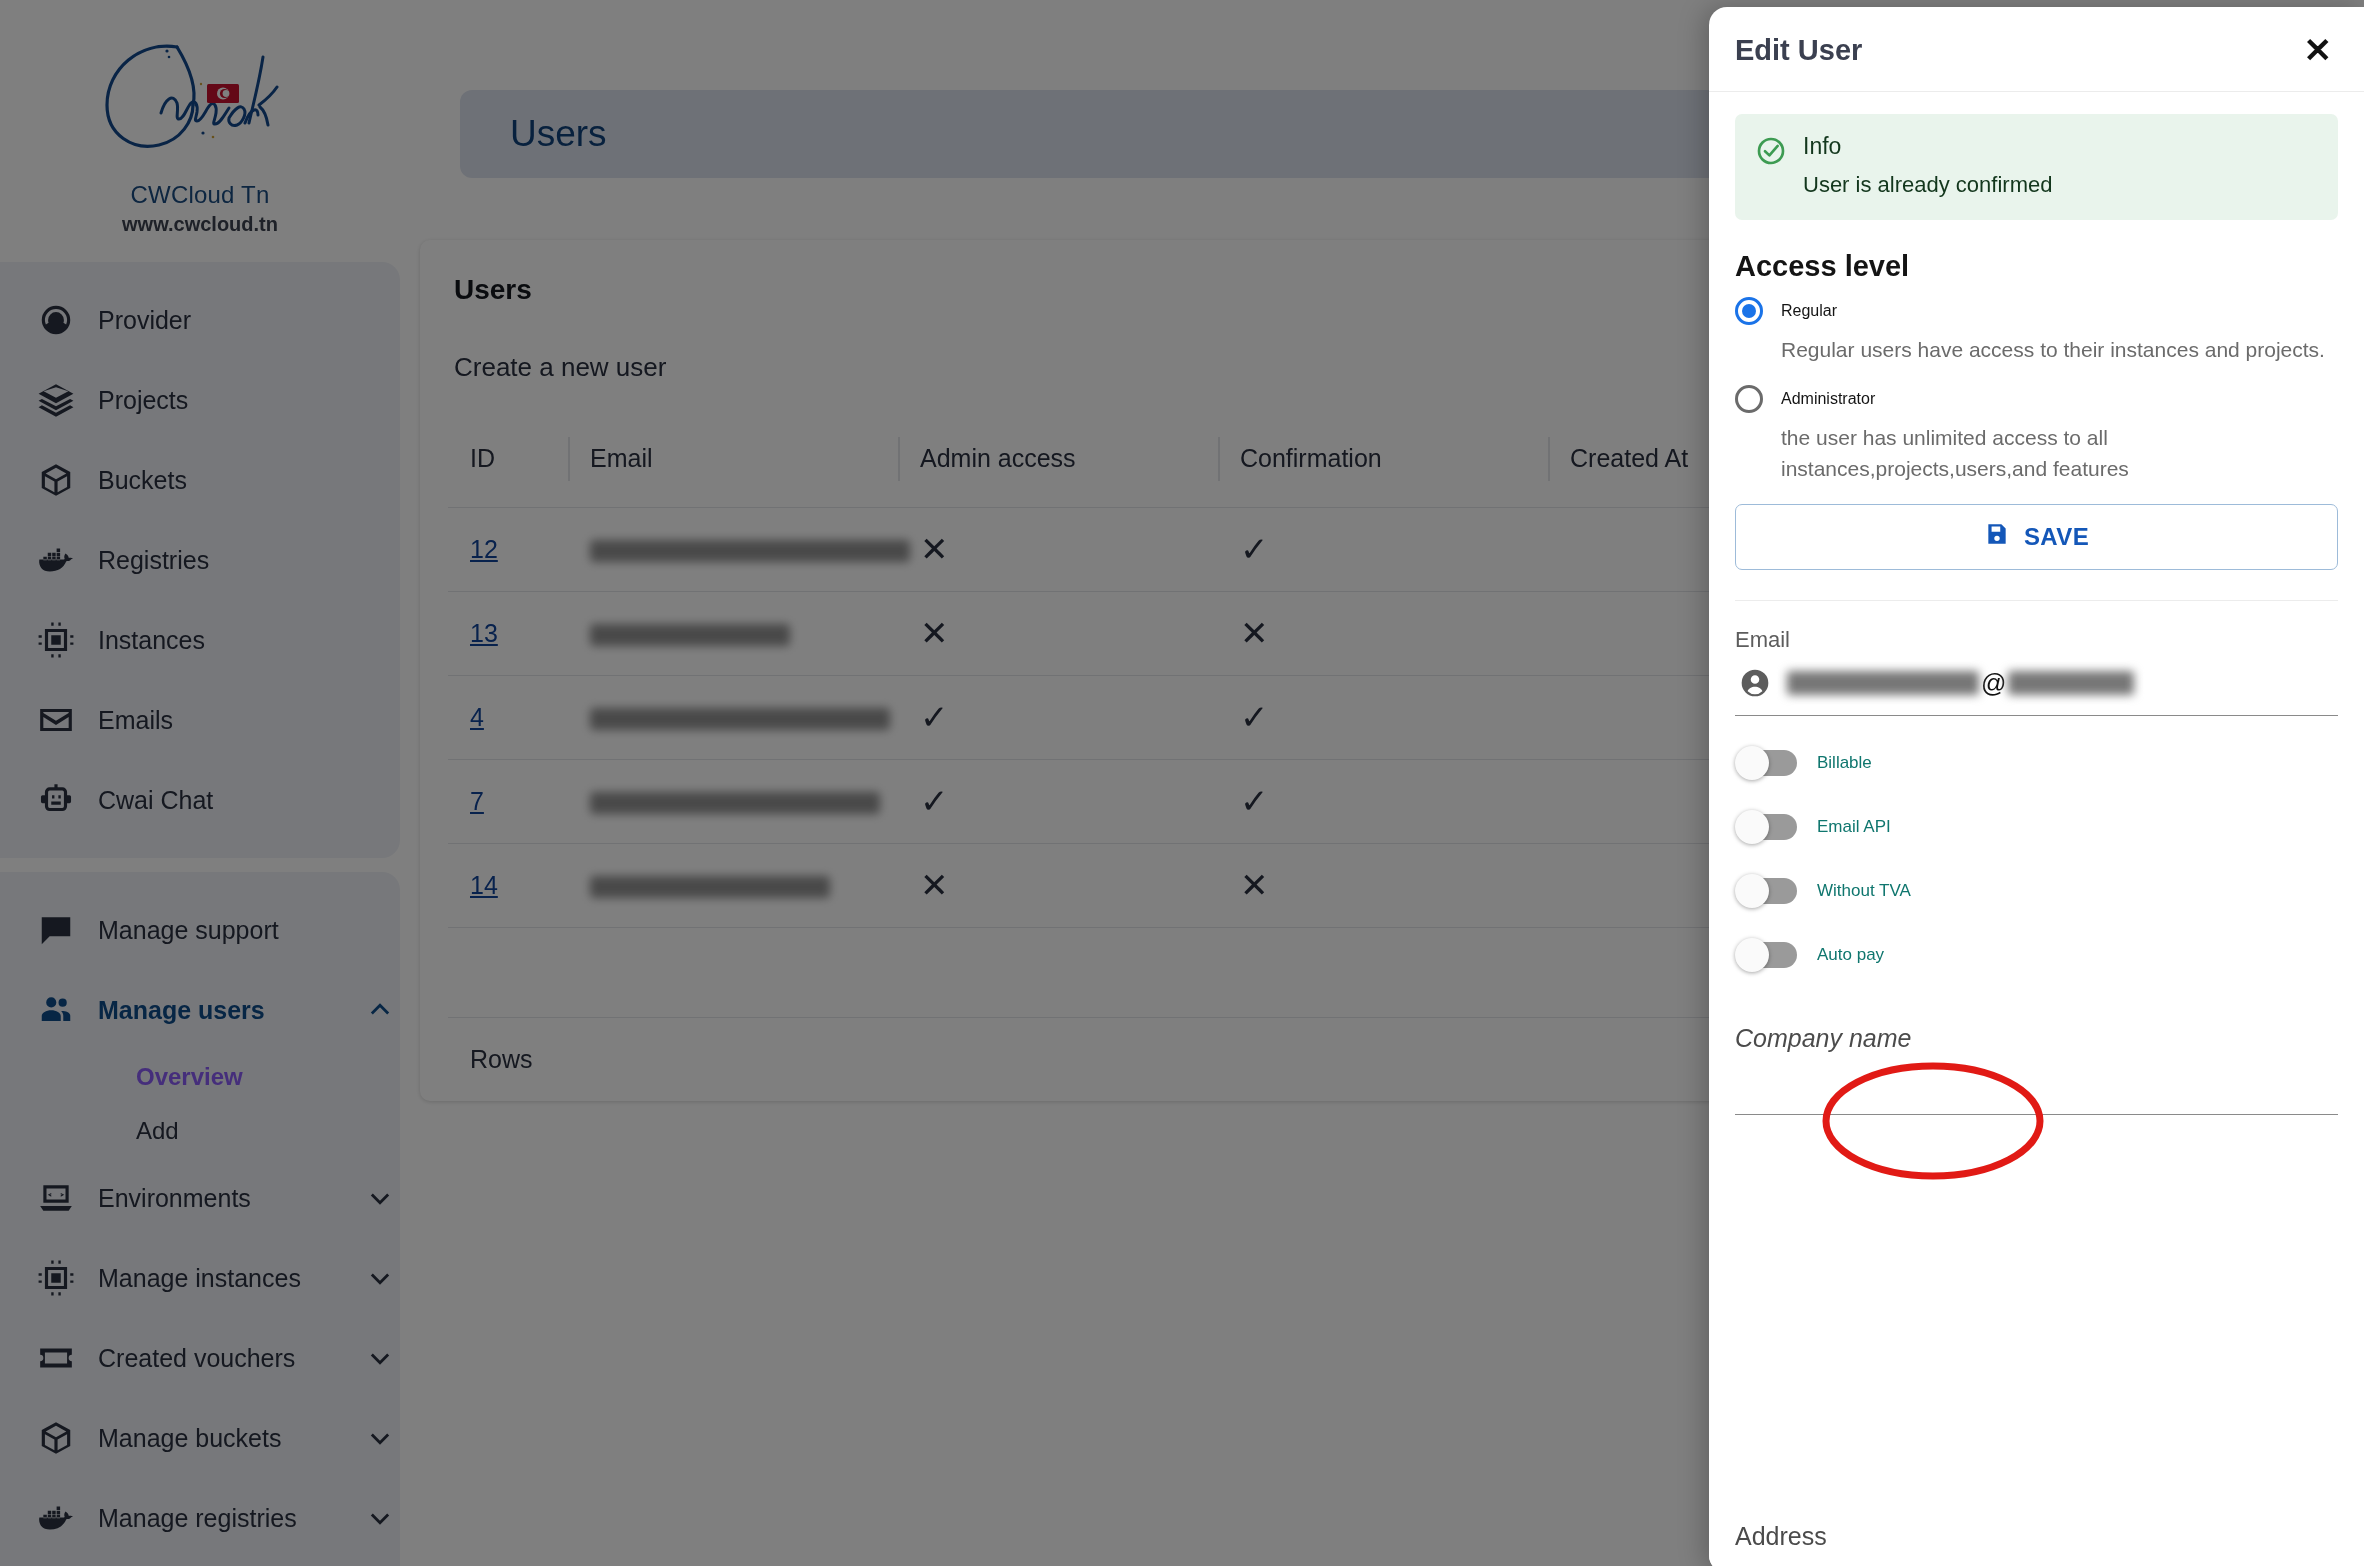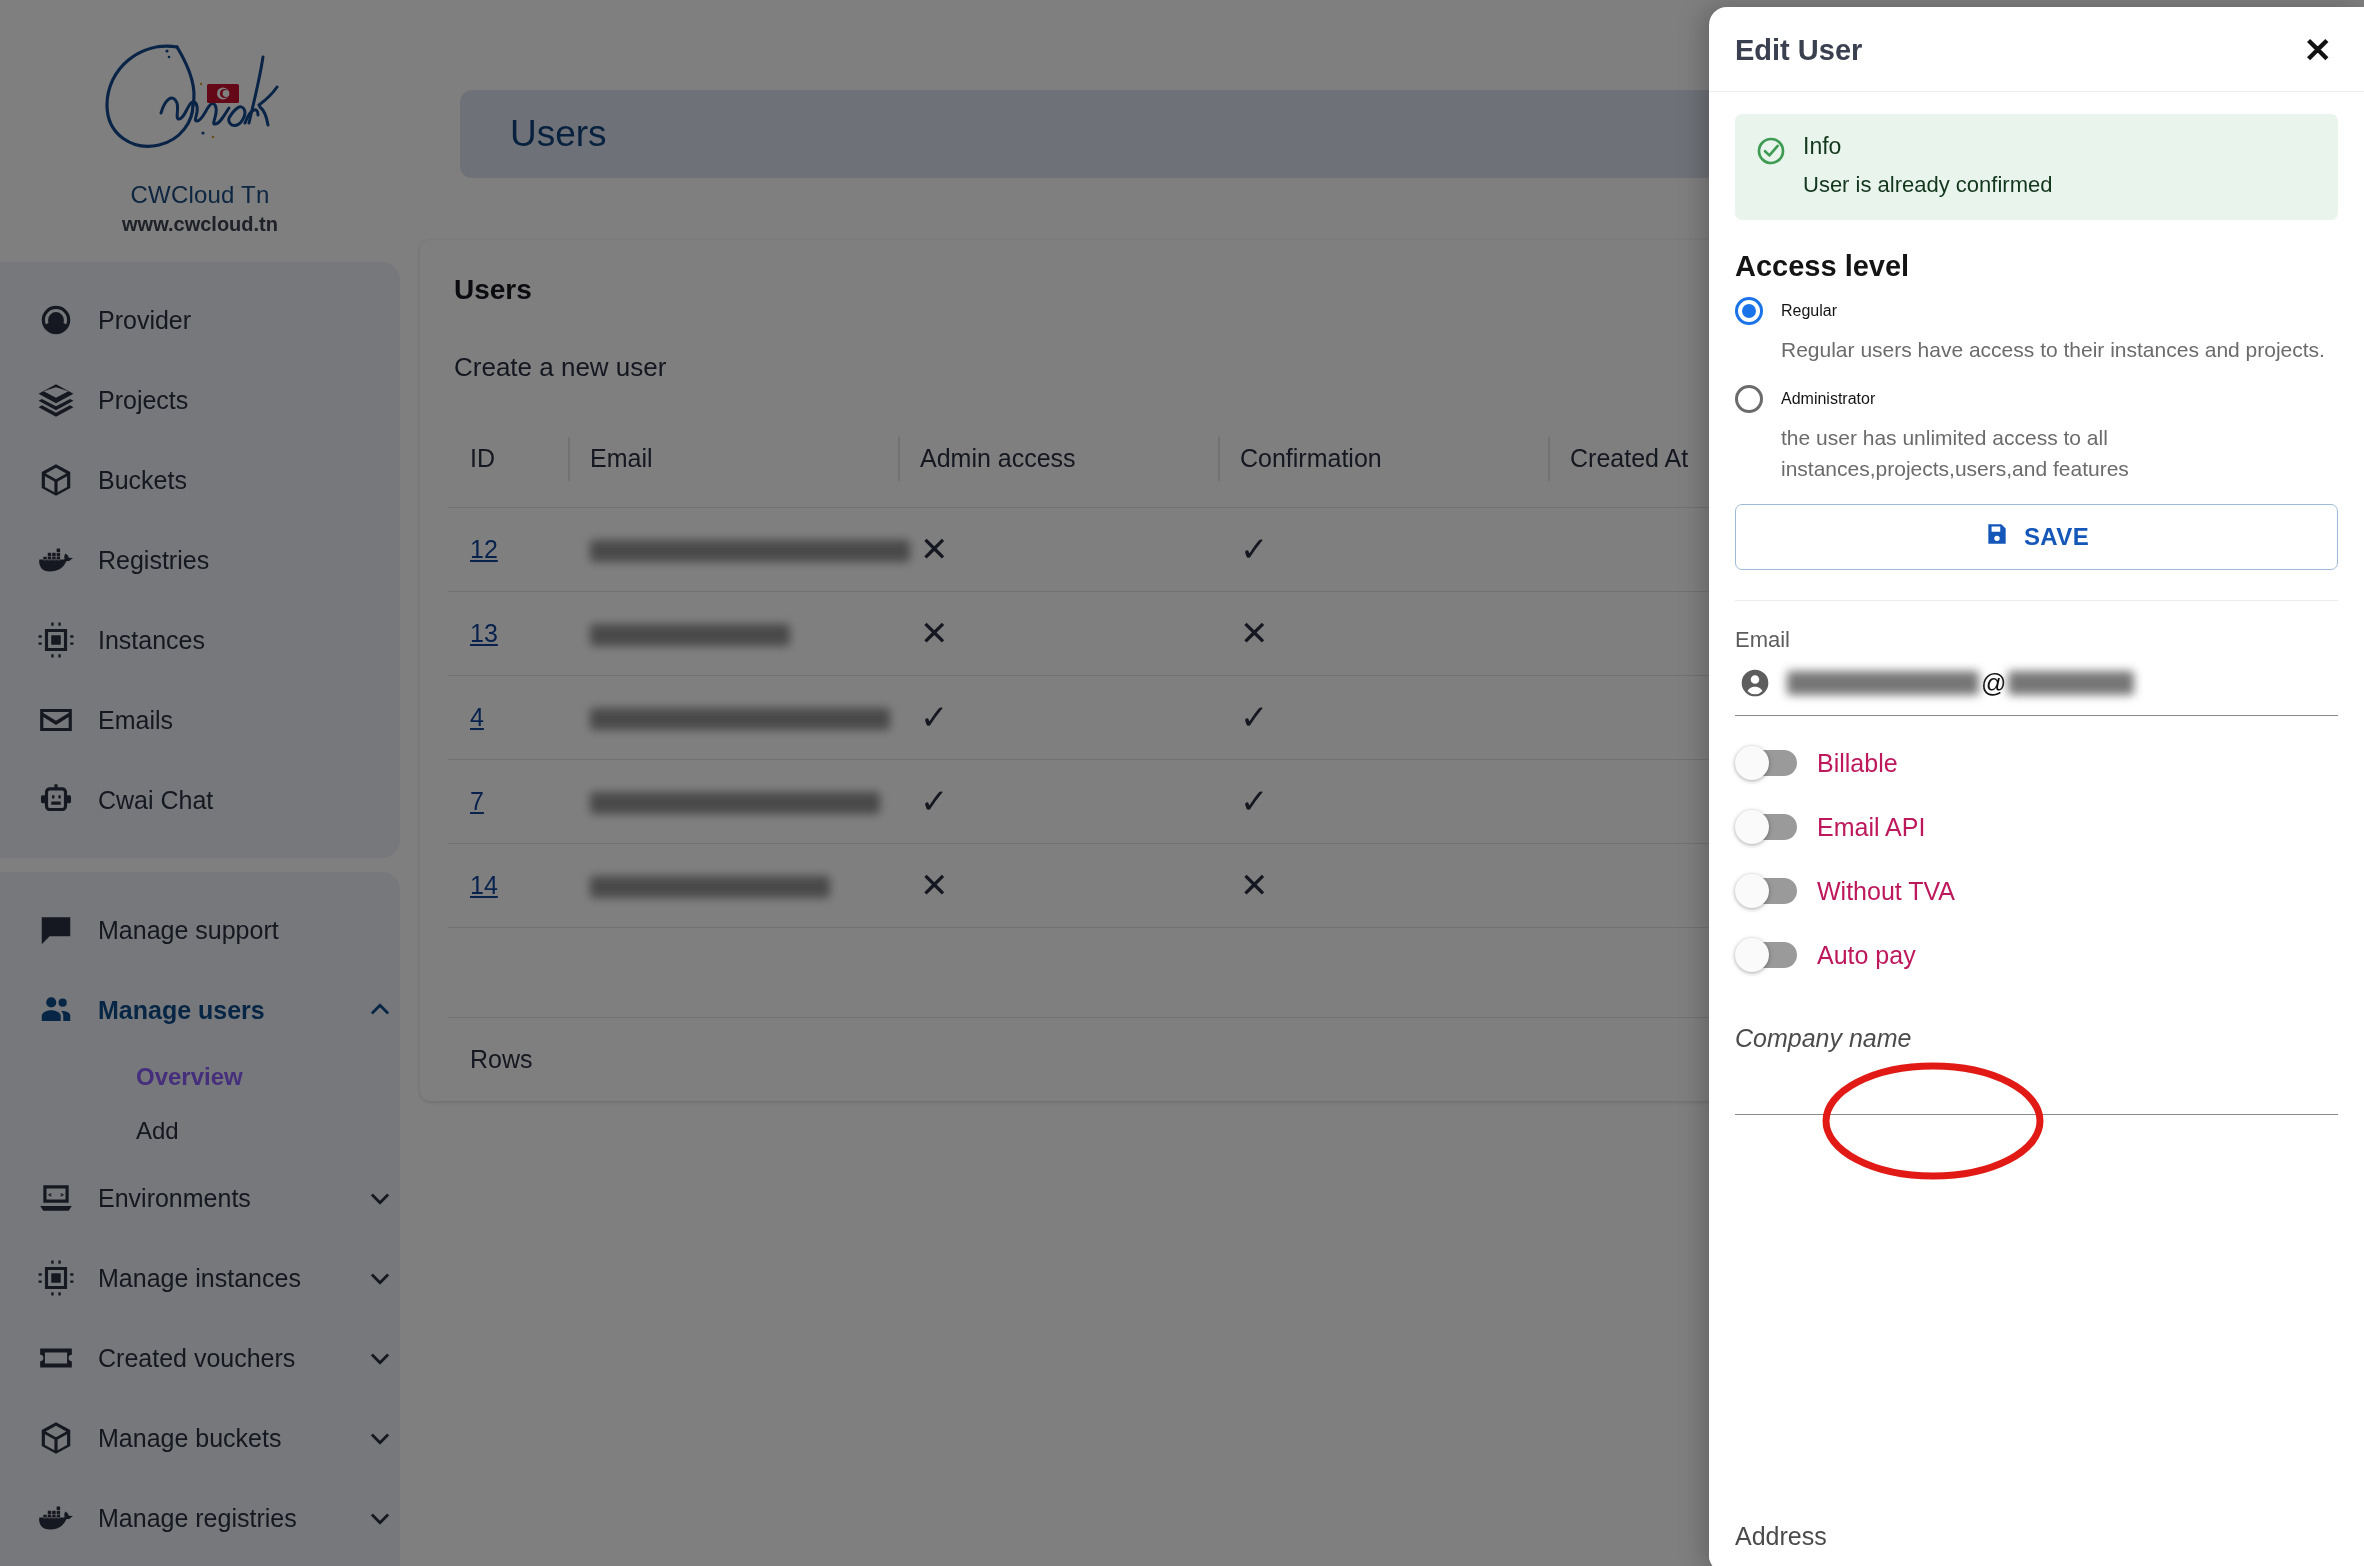--- a/index.html
+++ b/index.html
@@ -161,21 +161,21 @@
 
   .toggle-row { display: flex; align-items: center; gap: 20px; margin-top: 30px; cursor: pointer; }
   .switch { width: 62px; height: 34px; border-radius: 17px; position: relative; flex: 0 0 62px; }
   .switch .track { position: absolute; left: 12px; right: 0; top: 4px; bottom: 4px; border-radius: 13px; background: #9a9a9a; }
   .switch .knob {
     position: absolute; left: 0; top: 0; width: 34px; height: 34px; border-radius: 50%;
     background: #fafafa; box-shadow: 0 1px 4px rgba(0,0,0,.35);
   }
   .switch.on .track { background: #f3c6a3; left: 0; right: 12px; }
   .switch.on .knob { left: 28px; background: #e08a43; box-shadow: 0 1px 4px rgba(0,0,0,.3); }
-  .toggle-label { font-size: 25px; color: #be185d; }
+  .toggle-label { font-size: 17px; color: #0f766e; }
 
   .plain-field { margin-top: 52px; }
   .plain-field .plabel { font-size: 25px; color: #4b4b4b; font-style: italic; }
   .plain-field .pline { border-bottom: 1px solid #8a8a8a; height: 62px; }
 
   .dw-fade {
     position: absolute; left: 0; right: 0; bottom: 0; height: 118px;
     background: linear-gradient(to bottom, rgba(255,255,255,0) 0%, #ffffff 55%);
     pointer-events: none;
   }

